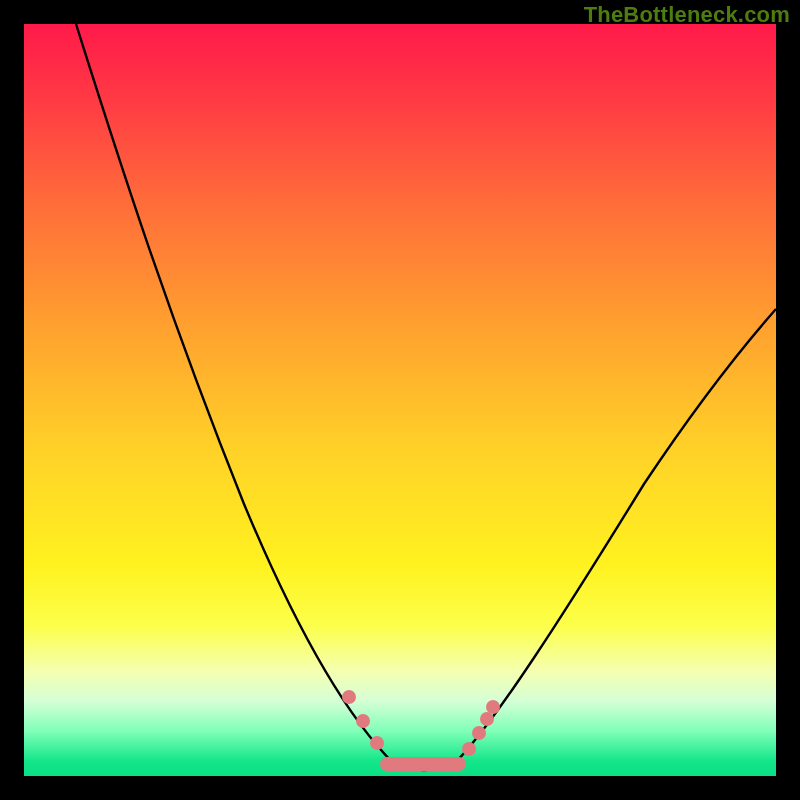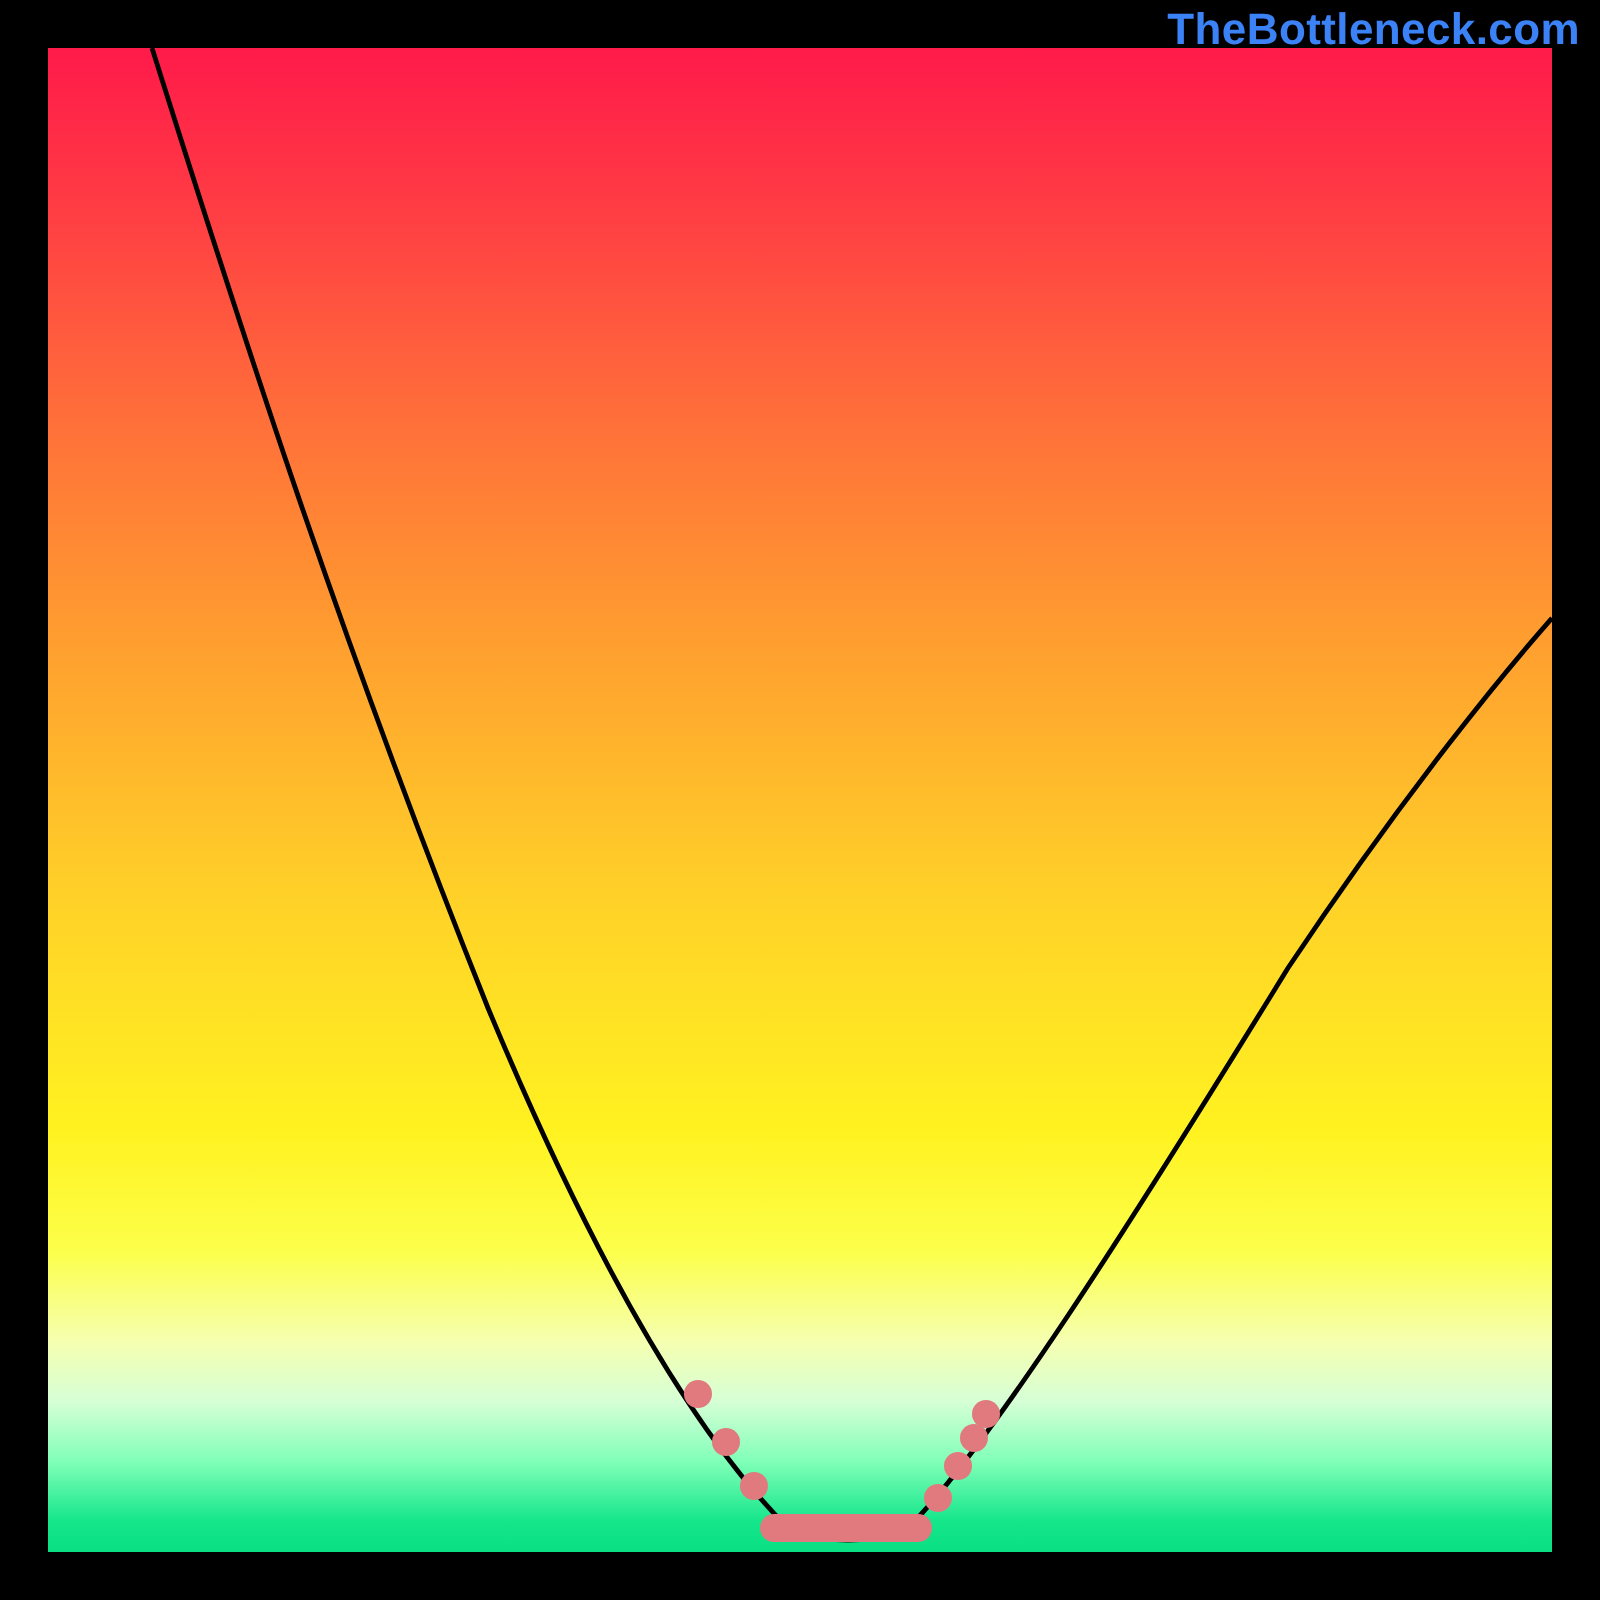--- a/index.html
+++ b/index.html
@@ -29,21 +29,21 @@
       #d6ffd6 90%,
       #80ffb8 94%,
       #14e68a 98%,
       #0adf84 100%
     );
   }
   .watermark {
     position: absolute;
     top: 2px;
     right: 10px;
-    color: #3b82f6;
+    color: #4d7c0f;
     font-size: 22px;
     font-weight: 600;
     letter-spacing: 0.2px;
     z-index: 10;
     font-family: Arial, Helvetica, sans-serif;
   }
   svg.curve {
     position: absolute;
     left: 0;
     top: 0;

